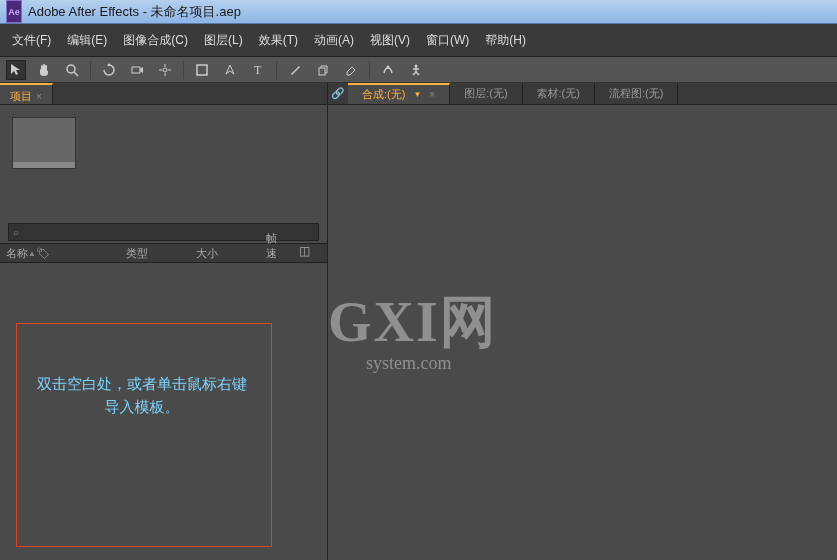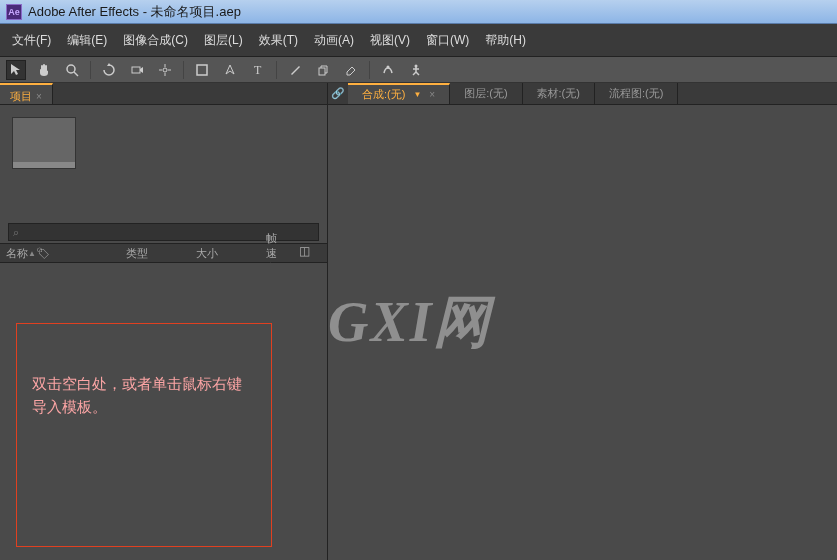--- a/index.html
+++ b/index.html
@@ -15,21 +15,21 @@
     .titlebar {
       height: 24px;
       background: linear-gradient(#b6d0ee, #8db5e6);
       display: flex;
       align-items: center;
       padding: 0 6px;
       gap: 6px;
       border-bottom: 1px solid #5a7ba8;
     }
     .app-icon {
-      width: 16px; height: 16px;
+      width: 16px; height: 23px;
       background: #4a2a7a;
       color: #c8a8ff;
       font-size: 9px;
       font-weight: bold;
       display: flex;
       align-items: center;
       justify-content: center;
       border: 1px solid #8a6ac8;
     }
     .title-text { color: #1a1a1a; font-size: 13px; }
@@ -175,24 +175,25 @@
     }
     .highlight-box {
       position: absolute;
       left: 16px; top: 60px;
       width: 256px; height: 224px;
       border: 1px solid #e04020;
     }
     .hint-text {
       position: absolute;
       left: 32px; top: 110px;
-      color: #fca5a5;
+      color: #7dd3fc;
       font-size: 15px;
       line-height: 1.5;
       width: 220px;
+      text-align: center;
     }
     .right-panel {
       flex: 1;
       background: #4a4a4a;
       display: flex;
       flex-direction: column;
     }
     .right-tabs {
       height: 22px;
       background: #3a3a3a;
@@ -217,21 +218,20 @@
     .watermark {
       position: absolute;
       left: 0px; top: 180px;
       color: rgba(200,200,200,0.55);
       pointer-events: none;
       font-family: Georgia, serif;
     }
     .wm-big {
       font-size: 56px;
       font-weight: bold;
-      font-style: italic;
       letter-spacing: 2px;
     }
     .wm-small {
       font-size: 18px;
       margin-left: 38px;
       margin-top: -8px;
     }
     svg { display: block; }
   </style>
 </head>
@@ -389,16 +389,17 @@
       <div class="tab">
         <span>素材:(无)</span>
       </div>
       <div class="tab">
         <span>流程图:(无)</span>
       </div>
     </div>
     <div class="comp-viewer">
       <div class="watermark">
         <div class="wm-big">GXI网</div>
+        <div class="wm-small">system.com</div>
       </div>
     </div>
   </div>
 </div>
 
 </body></html>

